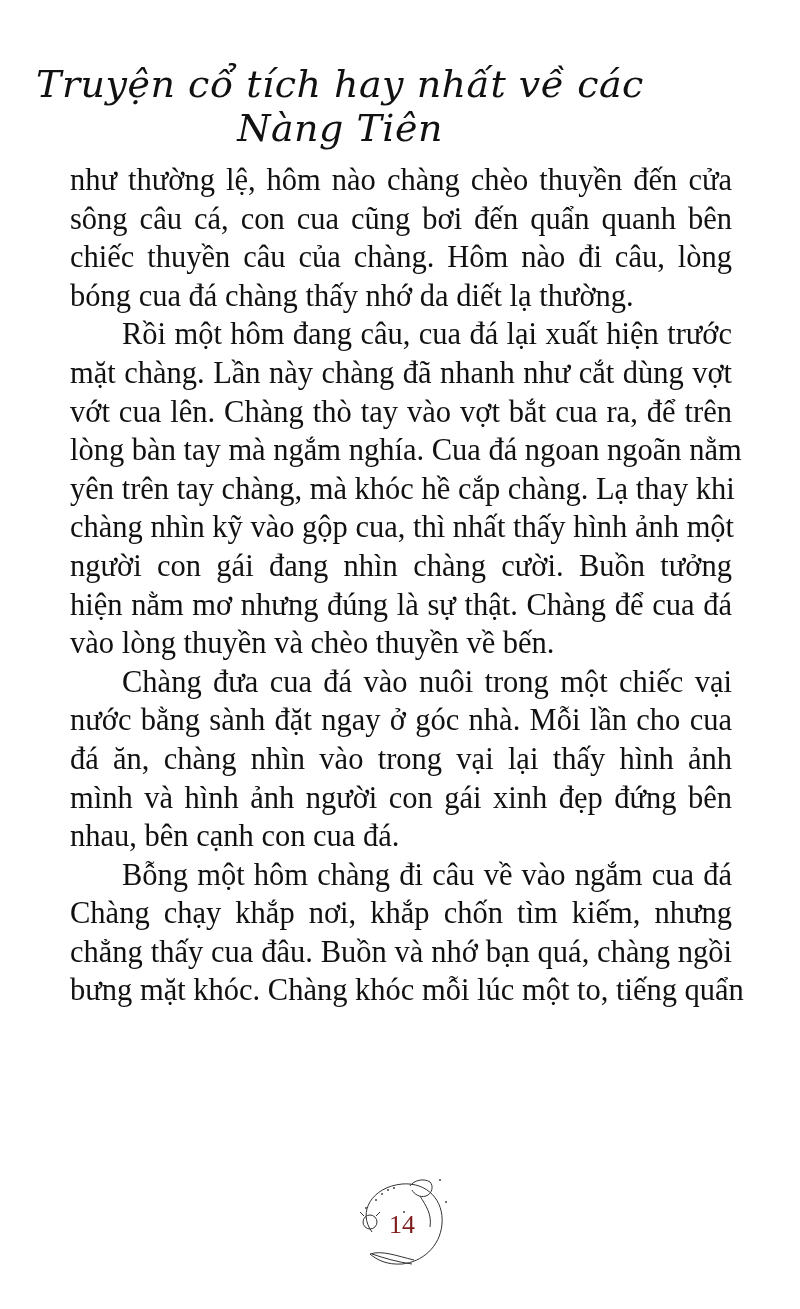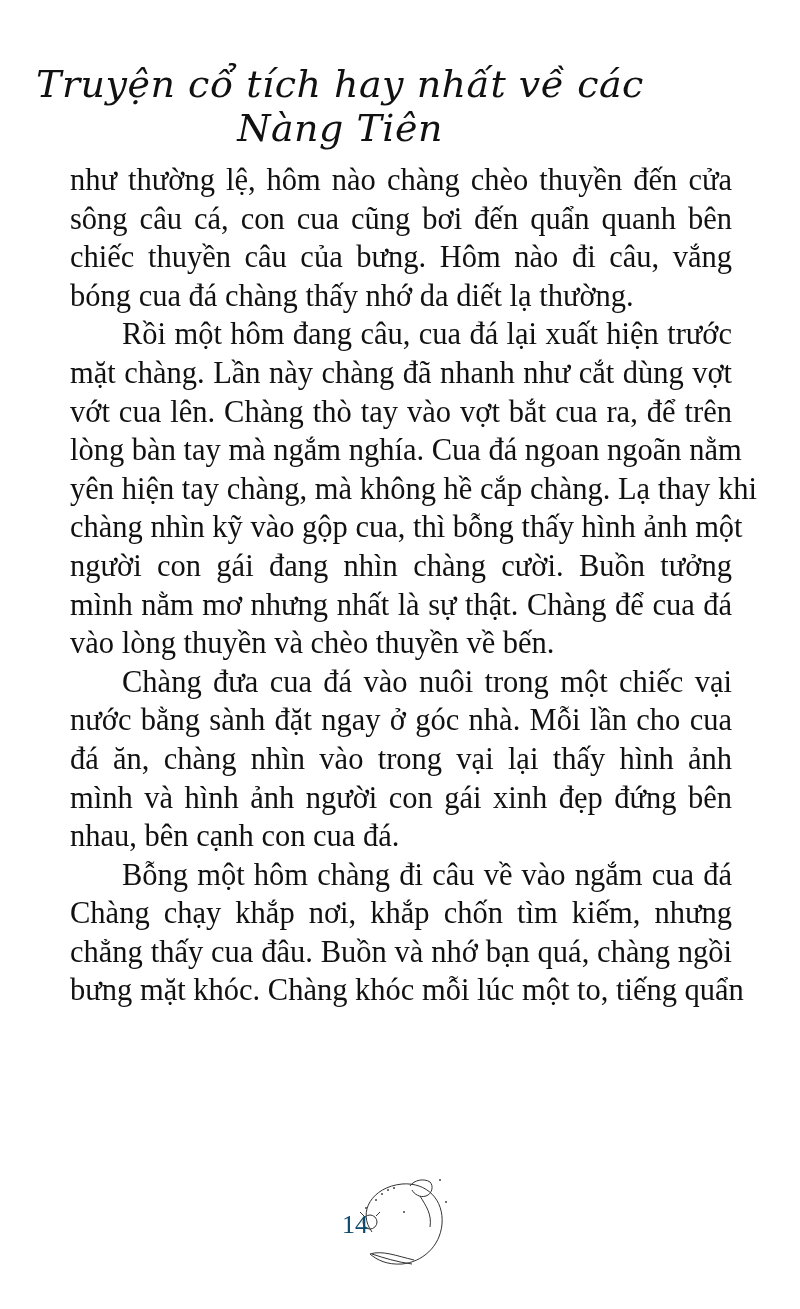--- a/index.html
+++ b/index.html
@@ -14,47 +14,47 @@
     font-family:"Liberation Serif", serif; font-size:30.5px; line-height:38.6px;
     color:#111; text-align:justify;
   }
   .para { margin:0; text-indent:0; text-align-last:left; }
   .line { display:block; text-align:justify; text-align-last:justify; white-space:nowrap; }
   .line.last { text-align-last:left; }
   .footer {
     position:absolute; left:342px; top:1172px; width:120px; height:100px;
   }
   .page-num {
-    position:absolute; left:0; top:38px; width:120px; text-align:left;
-    font-family:"Liberation Serif", serif; font-size:26px; color:#0c4a6e;
+    position:absolute; left:0; top:38px; width:120px; text-align:center;
+    font-family:"Liberation Serif", serif; font-size:26px; color:#7f1d1d;
   }
 </style>
 </head>
 <body>
 
 <div class="header">Truyện cổ tích hay nhất về các Nàng Tiên</div>
 
 <div class="body-text">
 
   <p class="para">
     <span class="line">như thường lệ, hôm nào chàng chèo thuyền đến cửa</span>
     <span class="line">sông câu cá, con cua cũng bơi đến quẩn quanh bên</span>
-    <span class="line">chiếc thuyền câu của bưng. Hôm nào đi câu, vắng</span>
+    <span class="line">chiếc thuyền câu của chàng. Hôm nào đi câu, lòng</span>
     <span class="line last">bóng cua đá chàng thấy nhớ da diết lạ thường.</span>
   </p>
 
   <p class="para">
     <span class="line" style="padding-left:52px">Rồi một hôm đang câu, cua đá lại xuất hiện trước</span>
     <span class="line">mặt chàng. Lần này chàng đã nhanh như cắt dùng vợt</span>
     <span class="line">vớt cua lên. Chàng thò tay vào vợt bắt cua ra, để trên</span>
     <span class="line">lòng bàn tay mà ngắm nghía. Cua đá ngoan ngoãn nằm</span>
-    <span class="line">yên hiện tay chàng, mà không hề cắp chàng. Lạ thay khi</span>
-    <span class="line">chàng nhìn kỹ vào gộp cua, thì bỗng thấy hình ảnh một</span>
+    <span class="line">yên trên tay chàng, mà khóc hề cắp chàng. Lạ thay khi</span>
+    <span class="line">chàng nhìn kỹ vào gộp cua, thì nhất thấy hình ảnh một</span>
     <span class="line">người con gái đang nhìn chàng cười. Buồn tưởng</span>
-    <span class="line">mình nằm mơ nhưng nhất là sự thật. Chàng để cua đá</span>
+    <span class="line">hiện nằm mơ nhưng đúng là sự thật. Chàng để cua đá</span>
     <span class="line last">vào lòng thuyền và chèo thuyền về bến.</span>
   </p>
 
   <p class="para">
     <span class="line" style="padding-left:52px">Chàng đưa cua đá vào nuôi trong một chiếc vại</span>
     <span class="line">nước bằng sành đặt ngay ở góc nhà. Mỗi lần cho cua</span>
     <span class="line">đá ăn, chàng nhìn vào trong vại lại thấy hình ảnh</span>
     <span class="line">mình và hình ảnh người con gái xinh đẹp đứng bên</span>
     <span class="line last">nhau, bên cạnh con cua đá.</span>
   </p>

